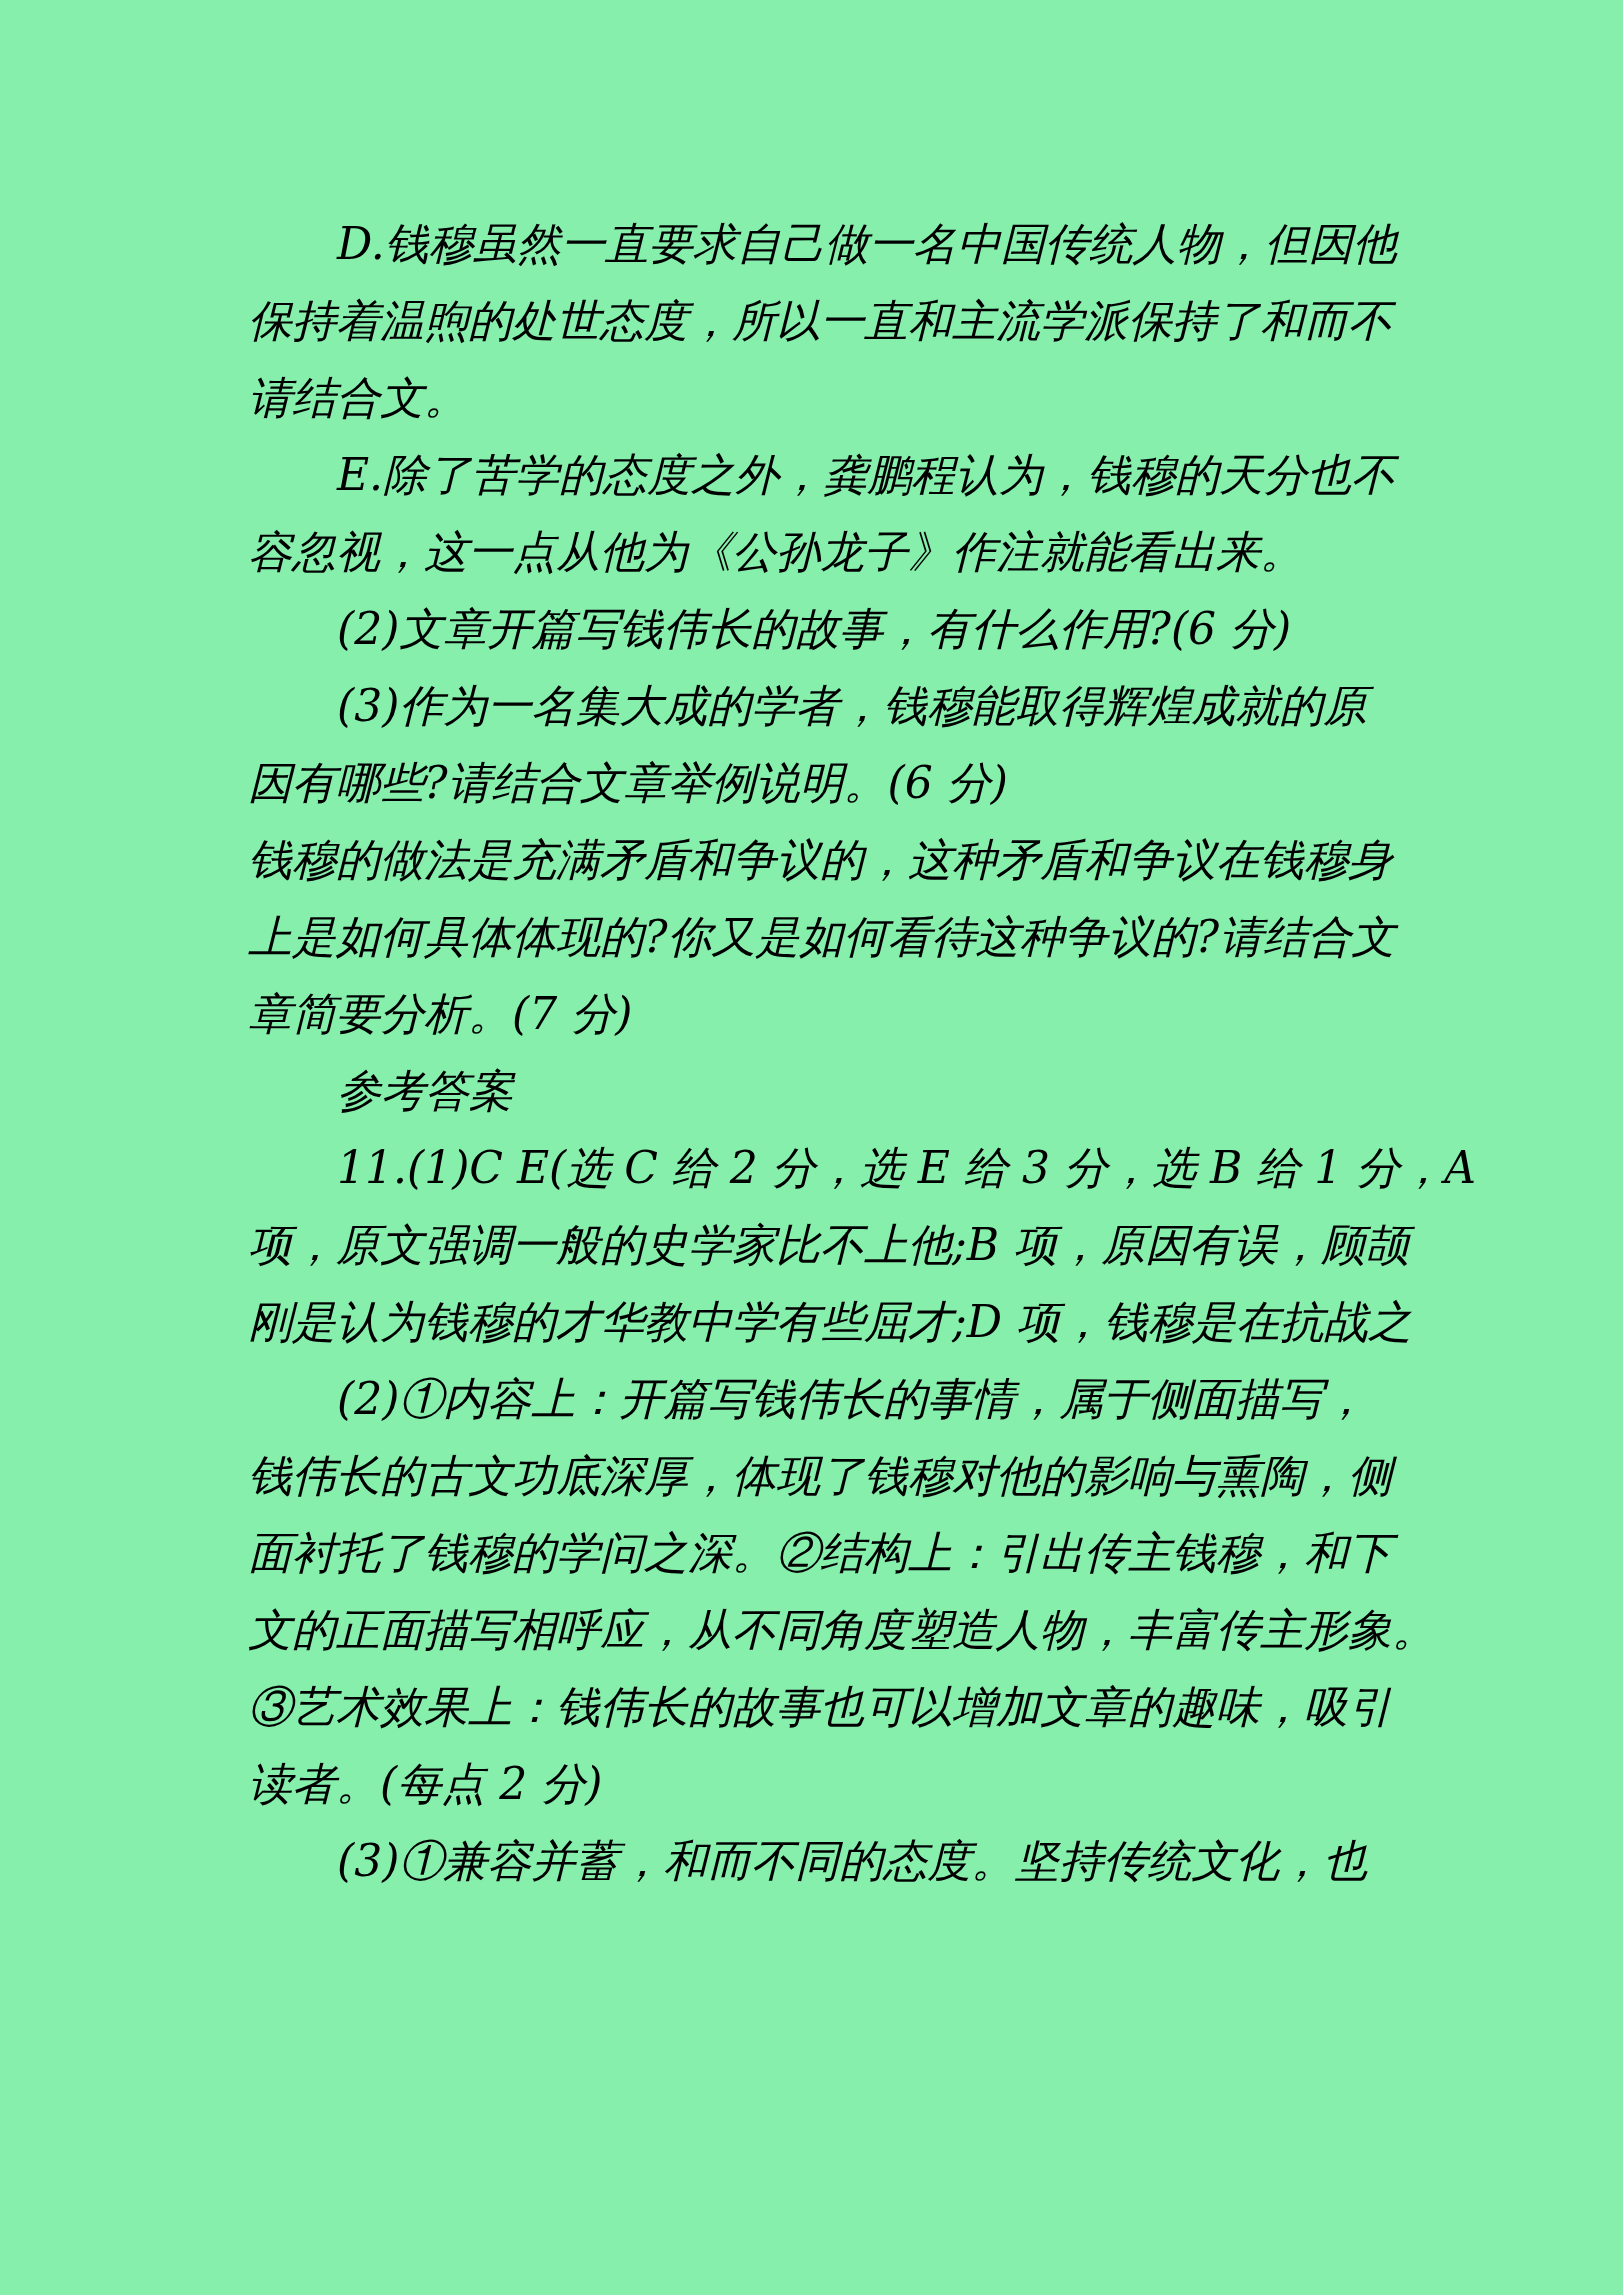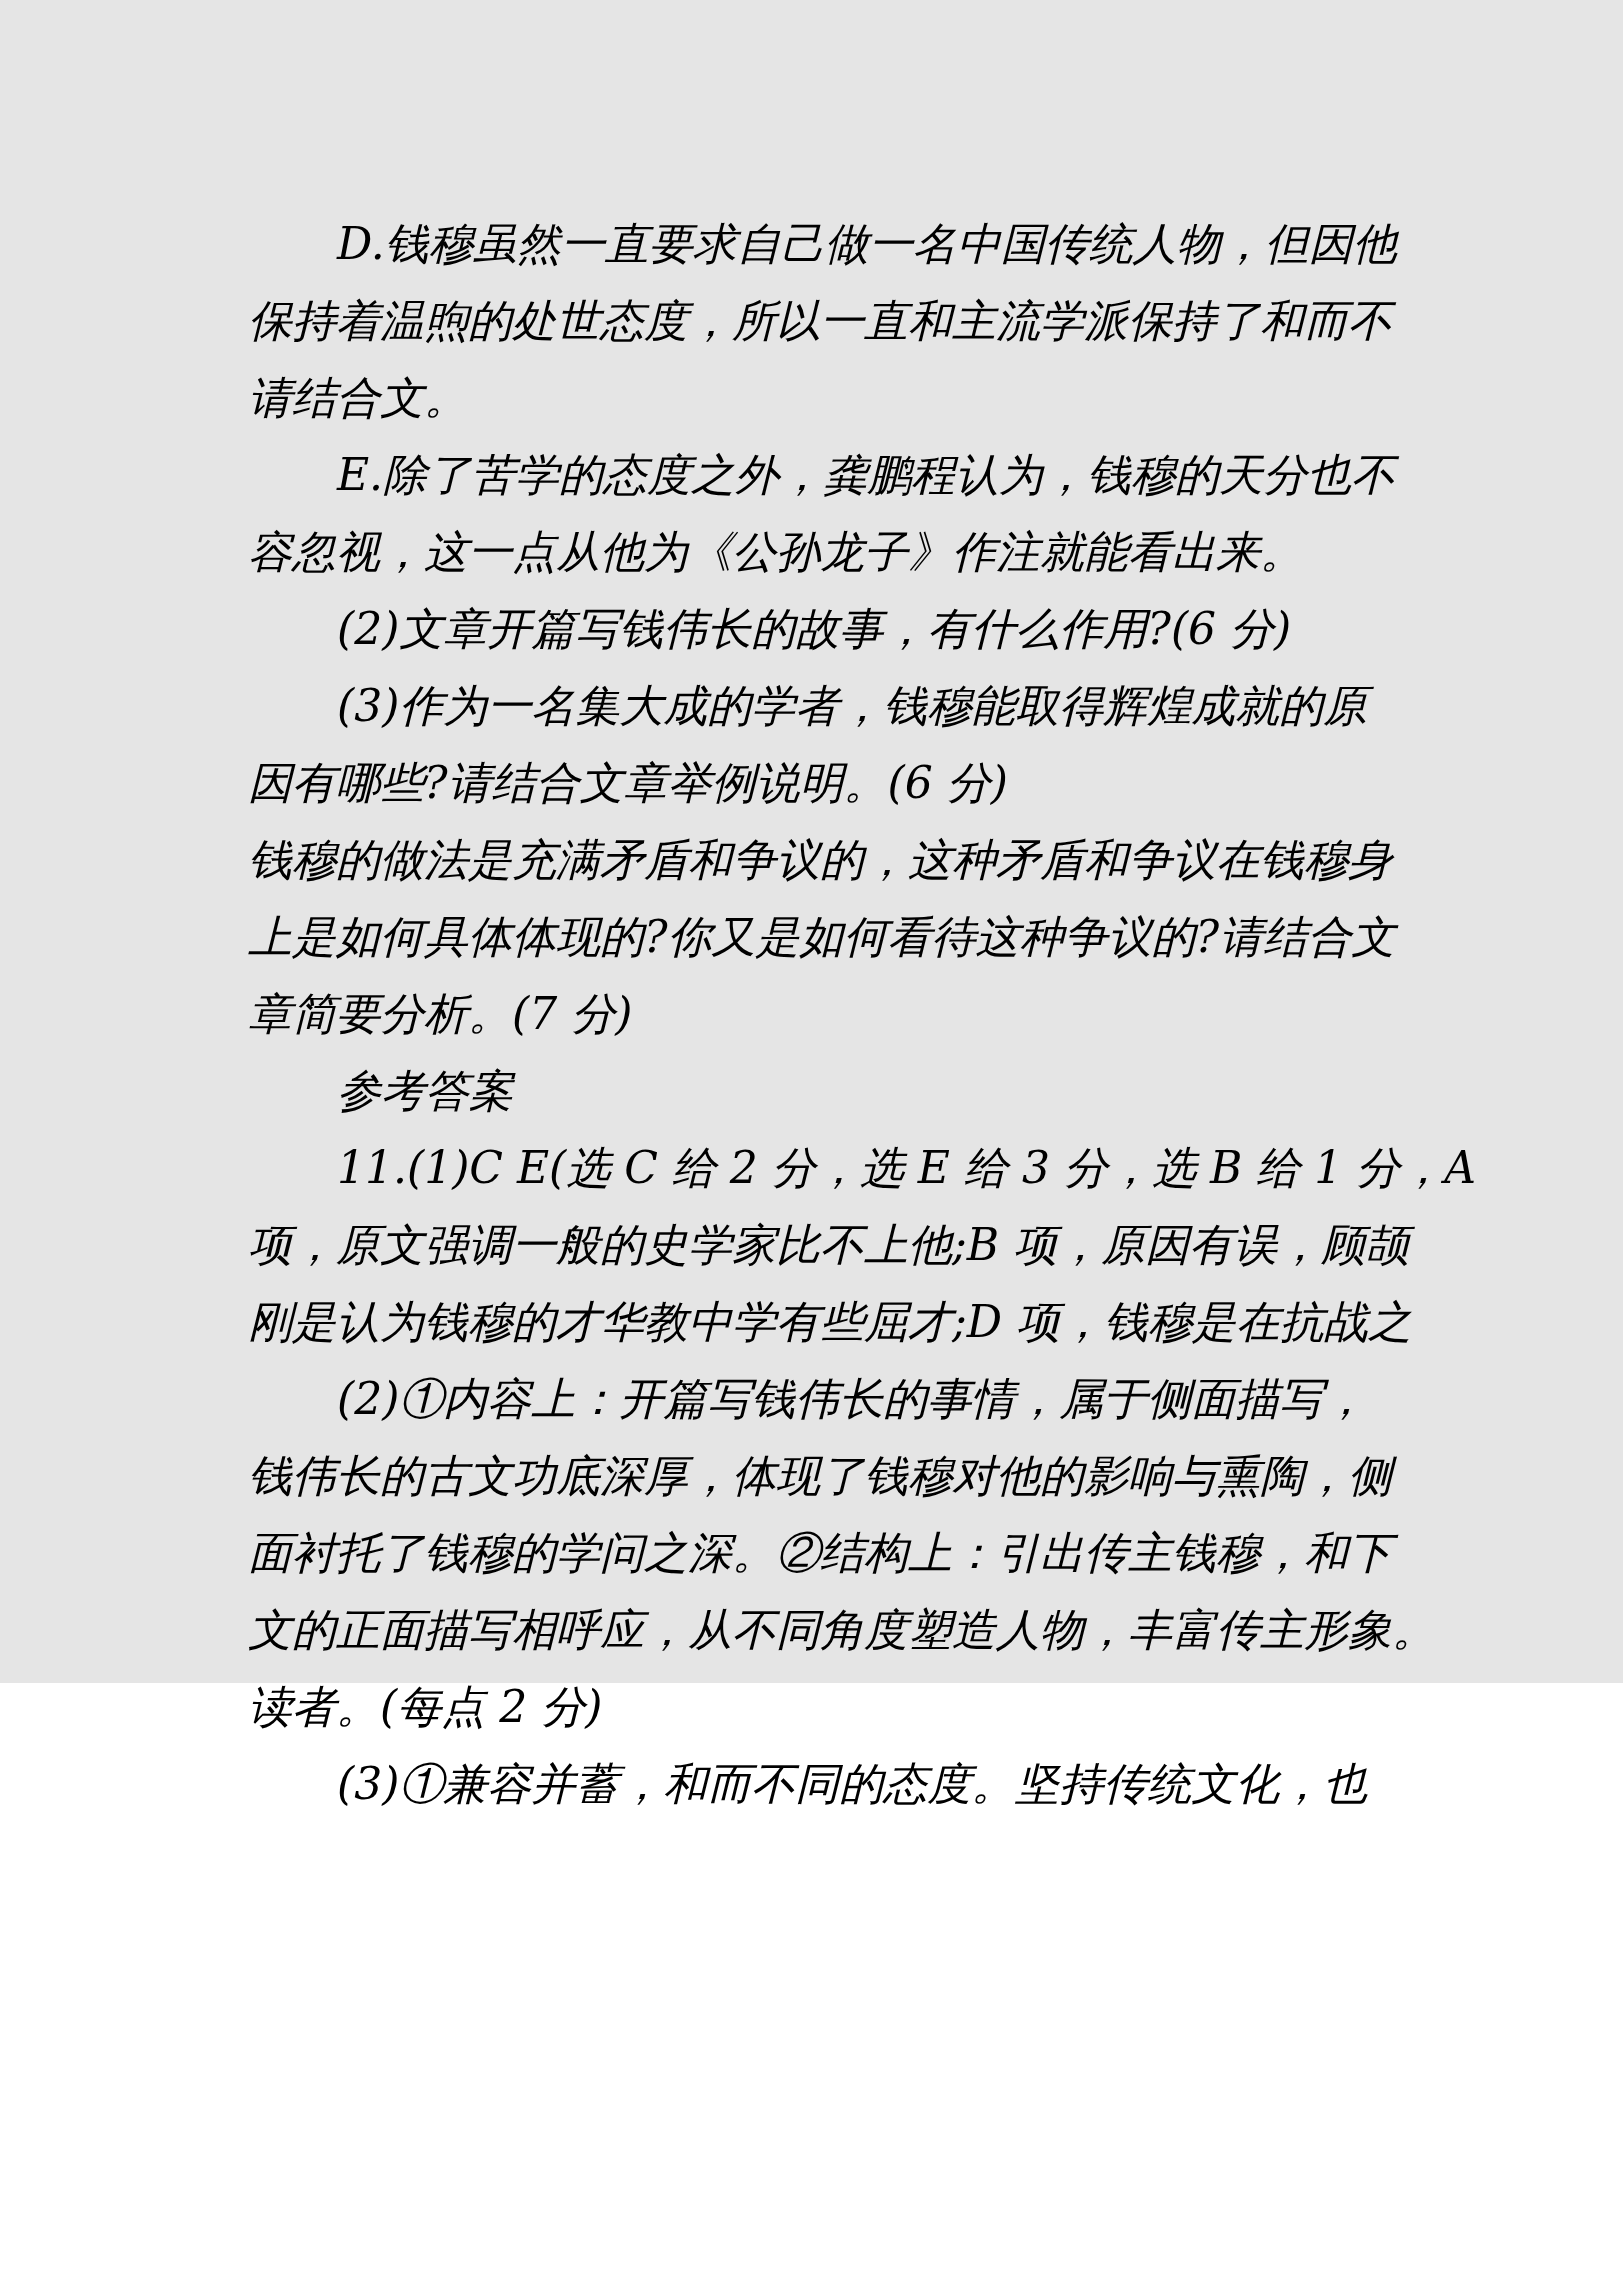--- a/index.html
+++ b/index.html
@@ -11,22 +11,22 @@
     height: 2295px;
     background: #ffffff;
     position: relative;
     overflow: hidden;
   }
   .page {
     position: absolute;
     left: 0;
     top: 0;
     width: 1623px;
-    height: 1683px;
-    background: #e5e5e5;
+    height: 2295px;
+    background: #86efac;
   }
   .content {
     position: absolute;
     left: 248px;
     top: 205px;
     width: 1128px;
     font-family: "DejaVu Serif", "Liberation Serif", serif;
     font-style: italic;
     font-weight: normal;
   }
@@ -78,20 +78,21 @@
       <div class="paragraph">
         <div class="text-line indent">11.(1)C E(选 C 给 2 分，选 E 给 3 分，选 B 给 1 分，A</div>
         <div class="text-line">项，原文强调一般的史学家比不上他;B 项，原因有误，顾颉</div>
         <div class="text-line">刚是认为钱穆的才华教中学有些屈才;D 项，钱穆是在抗战之</div>
       </div>
       <div class="paragraph">
         <div class="text-line indent">(2)①内容上：开篇写钱伟长的事情，属于侧面描写，</div>
         <div class="text-line">钱伟长的古文功底深厚，体现了钱穆对他的影响与熏陶，侧</div>
         <div class="text-line">面衬托了钱穆的学问之深。②结构上：引出传主钱穆，和下</div>
         <div class="text-line">文的正面描写相呼应，从不同角度塑造人物，丰富传主形象。</div>
+        <div class="text-line">③艺术效果上：钱伟长的故事也可以增加文章的趣味，吸引</div>
         <div class="text-line">读者。(每点 2 分)</div>
       </div>
       <div class="paragraph">
         <div class="text-line indent">(3)①兼容并蓄，和而不同的态度。坚持传统文化，也</div>
       </div>
     </div>
 </div>
 
 
 </body></html>

